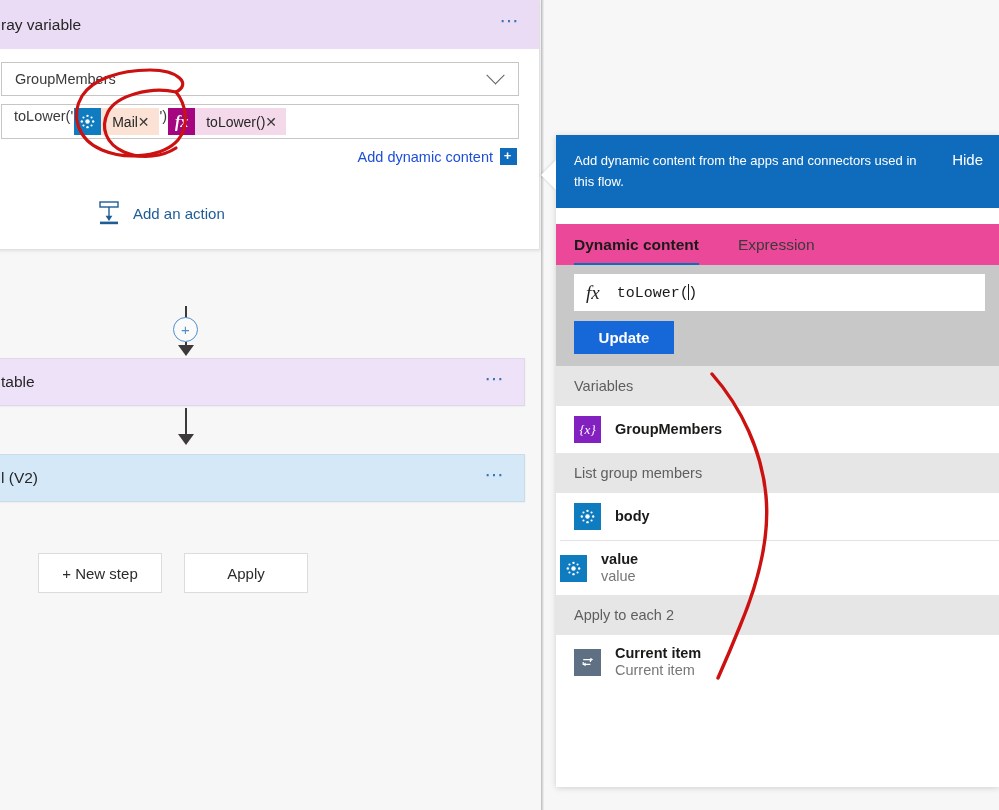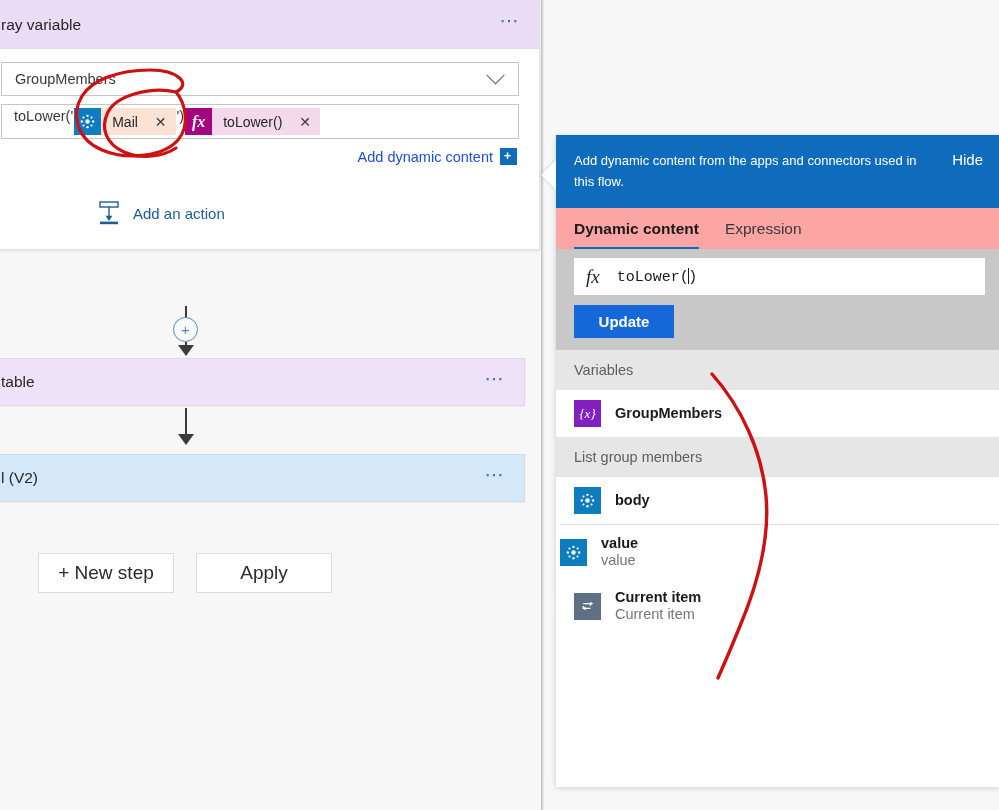--- a/index.html
+++ b/index.html
@@ -104,21 +104,21 @@
     margin: 0 1px;
   }
   .token-ico {
     width: 27px; height: 27px;
     display: flex; align-items: center; justify-content: center;
     flex: none;
   }
   .token-ico.aad { background: #0f7cc0; }
   .token-ico.fx  { background: #a5057f; }
   .token-body {
-    display: flex; align-items: center; gap: 17px;
+    display: flex; align-items: center; gap: 0;
     padding: 0 9px 0 11px;
     height: 27px;
     font-size: 14px;
   }
   .token-body.aad { background: #fbe2d4; color: #262626; }
   .token-body.fx  { background: #f3d9ea; color: #262626; }
   .token-x { color: #3a3a3a; font-size: 14px; cursor: pointer; }
   .fx-glyph {
     color: #fff; font-style: italic;
     font-family: "Liberation Serif", serif;
@@ -196,24 +196,24 @@
   #step-card-table { top: 358px; background: #eee2f8; }
   #step-card-mail  { top: 454px; background: #d4e8f7; }
 
   
   #bottom-buttons {
     position: absolute;
     left: 38px; top: 553px;
     display: flex; gap: 22px;
   }
   .flat-btn {
-    width: 136px; height: 40px;
+    width: 124px; height: 40px;
     background: #fff;
     border: 1px solid #dcdcdc;
-    font-size: 19px;
+    font-size: 15px;
     color: #2b2b2b;
     font-family: "Liberation Sans", sans-serif;
     cursor: pointer;
   }
 
   
   #canvas-divider {
     position: absolute;
     left: 541px; top: 0;
     width: 3px; height: 810px;
@@ -256,23 +256,24 @@
   #dc-hide-link {
     font-size: 15px;
     color: #fff;
     cursor: pointer;
     white-space: nowrap;
     padding-top: 1px;
   }
 
   #dc-tabs {
     display: flex;
-    gap: 26px;
+    gap: 39px;
     padding: 12px 18px 0 18px;
-    background: #fca5a5;
+    background: #ec4899;
+    margin-top: 16px;
   }
   .dc-tab {
     font-size: 15.5px;
     color: #3a3a3a;
     padding-bottom: 9px;
     border-bottom: 2.5px solid transparent;
     cursor: pointer;
   }
   .dc-tab.active {
     font-weight: 700;
@@ -539,20 +540,21 @@
               <circle cx="17.7" cy="17.7" r="1.5"></circle>
           </g>
         </svg>
       </span>
       <span class="dc-text-wrap">
         <span class="dc-title">value</span>
         <span class="dc-sub">value</span>
       </span>
     </div>
 
+    <div class="dc-group-header">Apply to each 2</div>
     <div class="dc-item">
       <span class="dc-ico loop">
         <svg width="16" height="16" viewBox="0 0 20 20">
           <path d="M4 7 h9 v3 M13 13 H4 v-3" fill="none" stroke="#ffffff" stroke-width="1.5"></path>
           <polygon points="13,4.6 16.4,7 13,9.4" fill="#ffffff"></polygon>
           <polygon points="7,10.6 3.6,13 7,15.4" fill="#ffffff"></polygon>
         </svg>
       </span>
       <span class="dc-text-wrap">
         <span class="dc-title">Current item</span>

